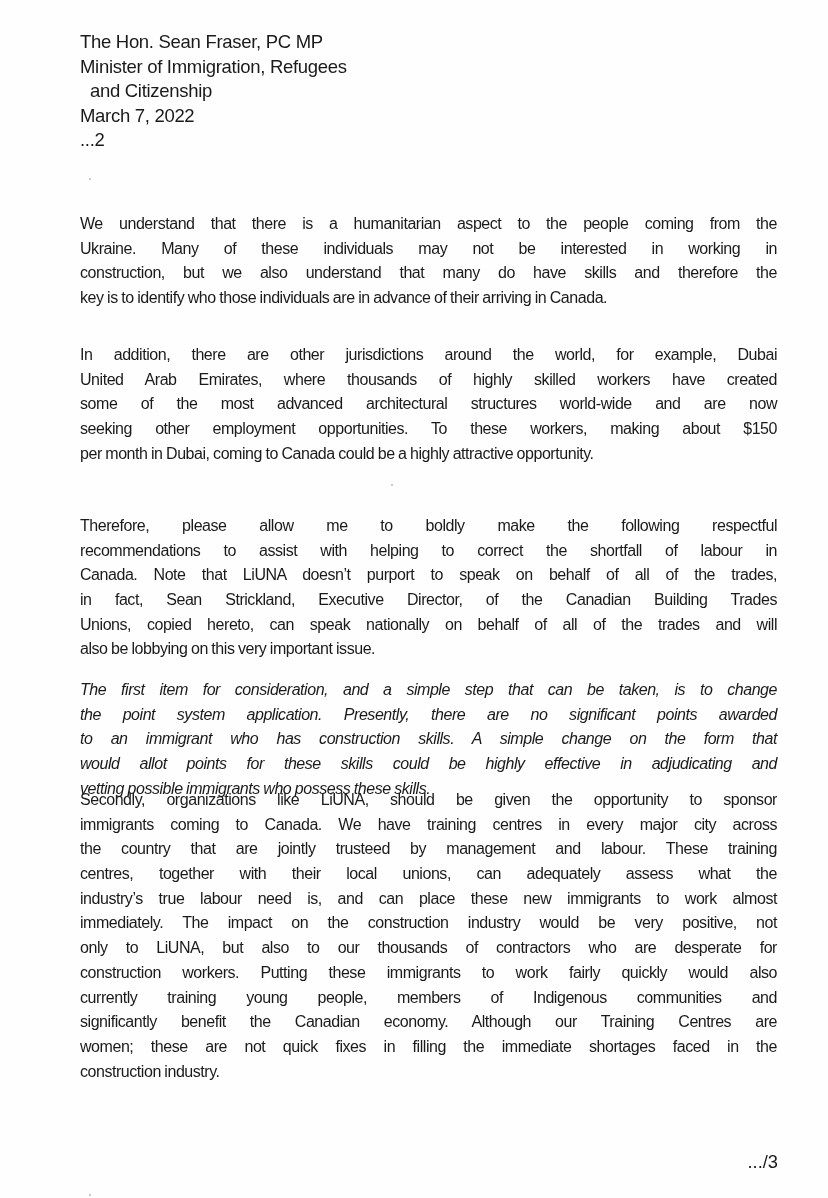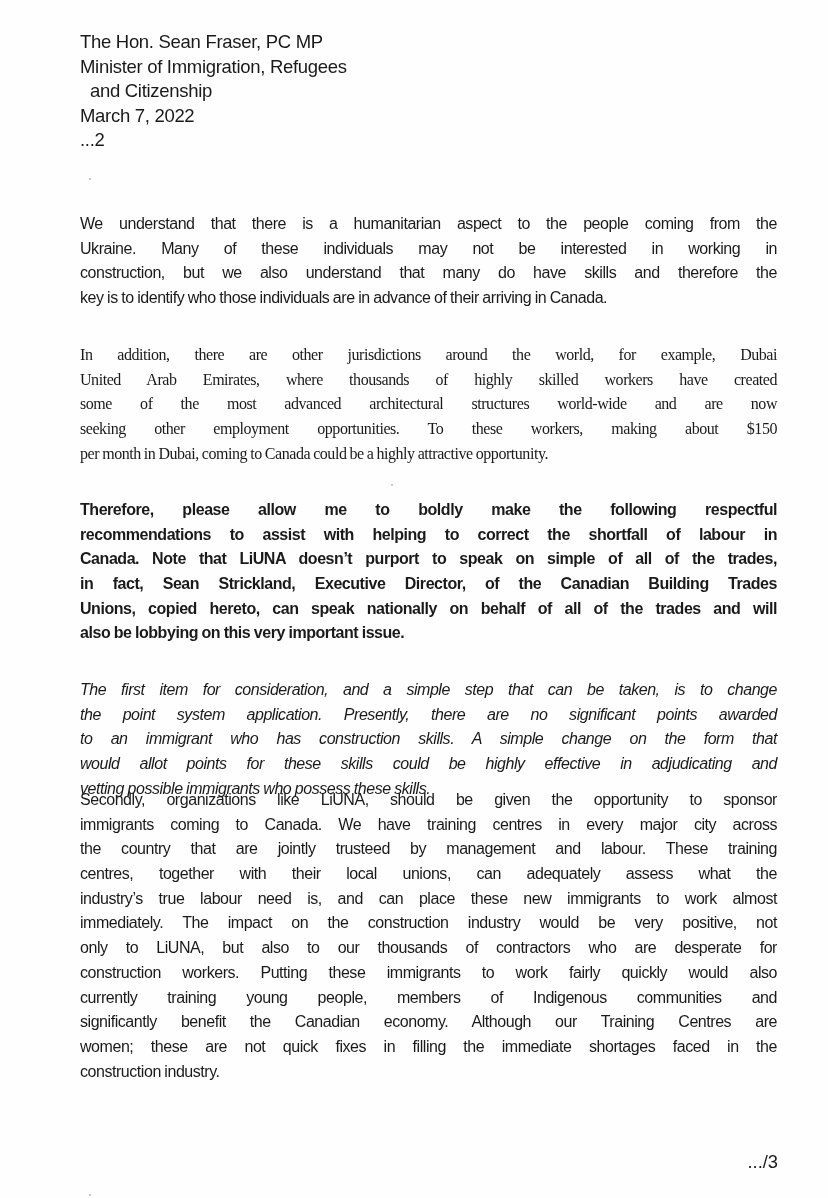--- a/index.html
+++ b/index.html
@@ -46,22 +46,22 @@
       text-align: justify;
       text-align-last: justify;
       white-space: nowrap;
       height: 24.7px;
       overflow: visible;
     }
     .para .line.last {
       text-align-last: left;
     }
     #p1 { top: 212px; }
-    #p2 { top: 343px; font-family: Liberation Serif, serif; }
-    #p3 { top: 498px; font-weight: bold; }
+    #p2 { top: 343px; }
+    #p3 { top: 514px; }
     #p4 { top: 678px; font-style: italic; }
     #p5 { top: 788px; }
     .page-continue {
       position: absolute;
       right: 50px;
       top: 1150px;
       font-size: 18.3px;
       line-height: 24px;
     }
     .speck {
@@ -95,21 +95,21 @@
     <span class="line">In addition, there are other jurisdictions around the world, for example, Dubai</span>
     <span class="line">United Arab Emirates, where thousands of highly skilled workers have created</span>
     <span class="line">some of the most advanced architectural structures world-wide and are now</span>
     <span class="line">seeking other employment opportunities.  To these workers, making about $150</span>
     <span class="line last">per month in Dubai, coming to Canada could be a highly attractive opportunity.</span>
   </div>
 
   <div class="para" id="p3">
     <span class="line">Therefore, please allow me to boldly make the following respectful</span>
     <span class="line">recommendations to assist with helping to correct the shortfall of labour in</span>
-    <span class="line">Canada.  Note that LiUNA doesn’t purport to speak on simple of all of the trades,</span>
+    <span class="line">Canada.  Note that LiUNA doesn’t purport to speak on behalf of all of the trades,</span>
     <span class="line">in fact, Sean Strickland, Executive Director, of the Canadian Building Trades</span>
     <span class="line">Unions, copied hereto, can speak nationally on behalf of all of the trades and will</span>
     <span class="line last">also be lobbying on this very important issue.</span>
   </div>
 
   <div class="para" id="p4">
     <span class="line">The first item for consideration, and a simple step that can be taken, is to change</span>
     <span class="line">the point system application.  Presently, there are no significant points awarded</span>
     <span class="line">to an immigrant who has construction skills.  A simple change on the form that</span>
     <span class="line">would allot points for these skills could be highly effective in adjudicating and</span>

